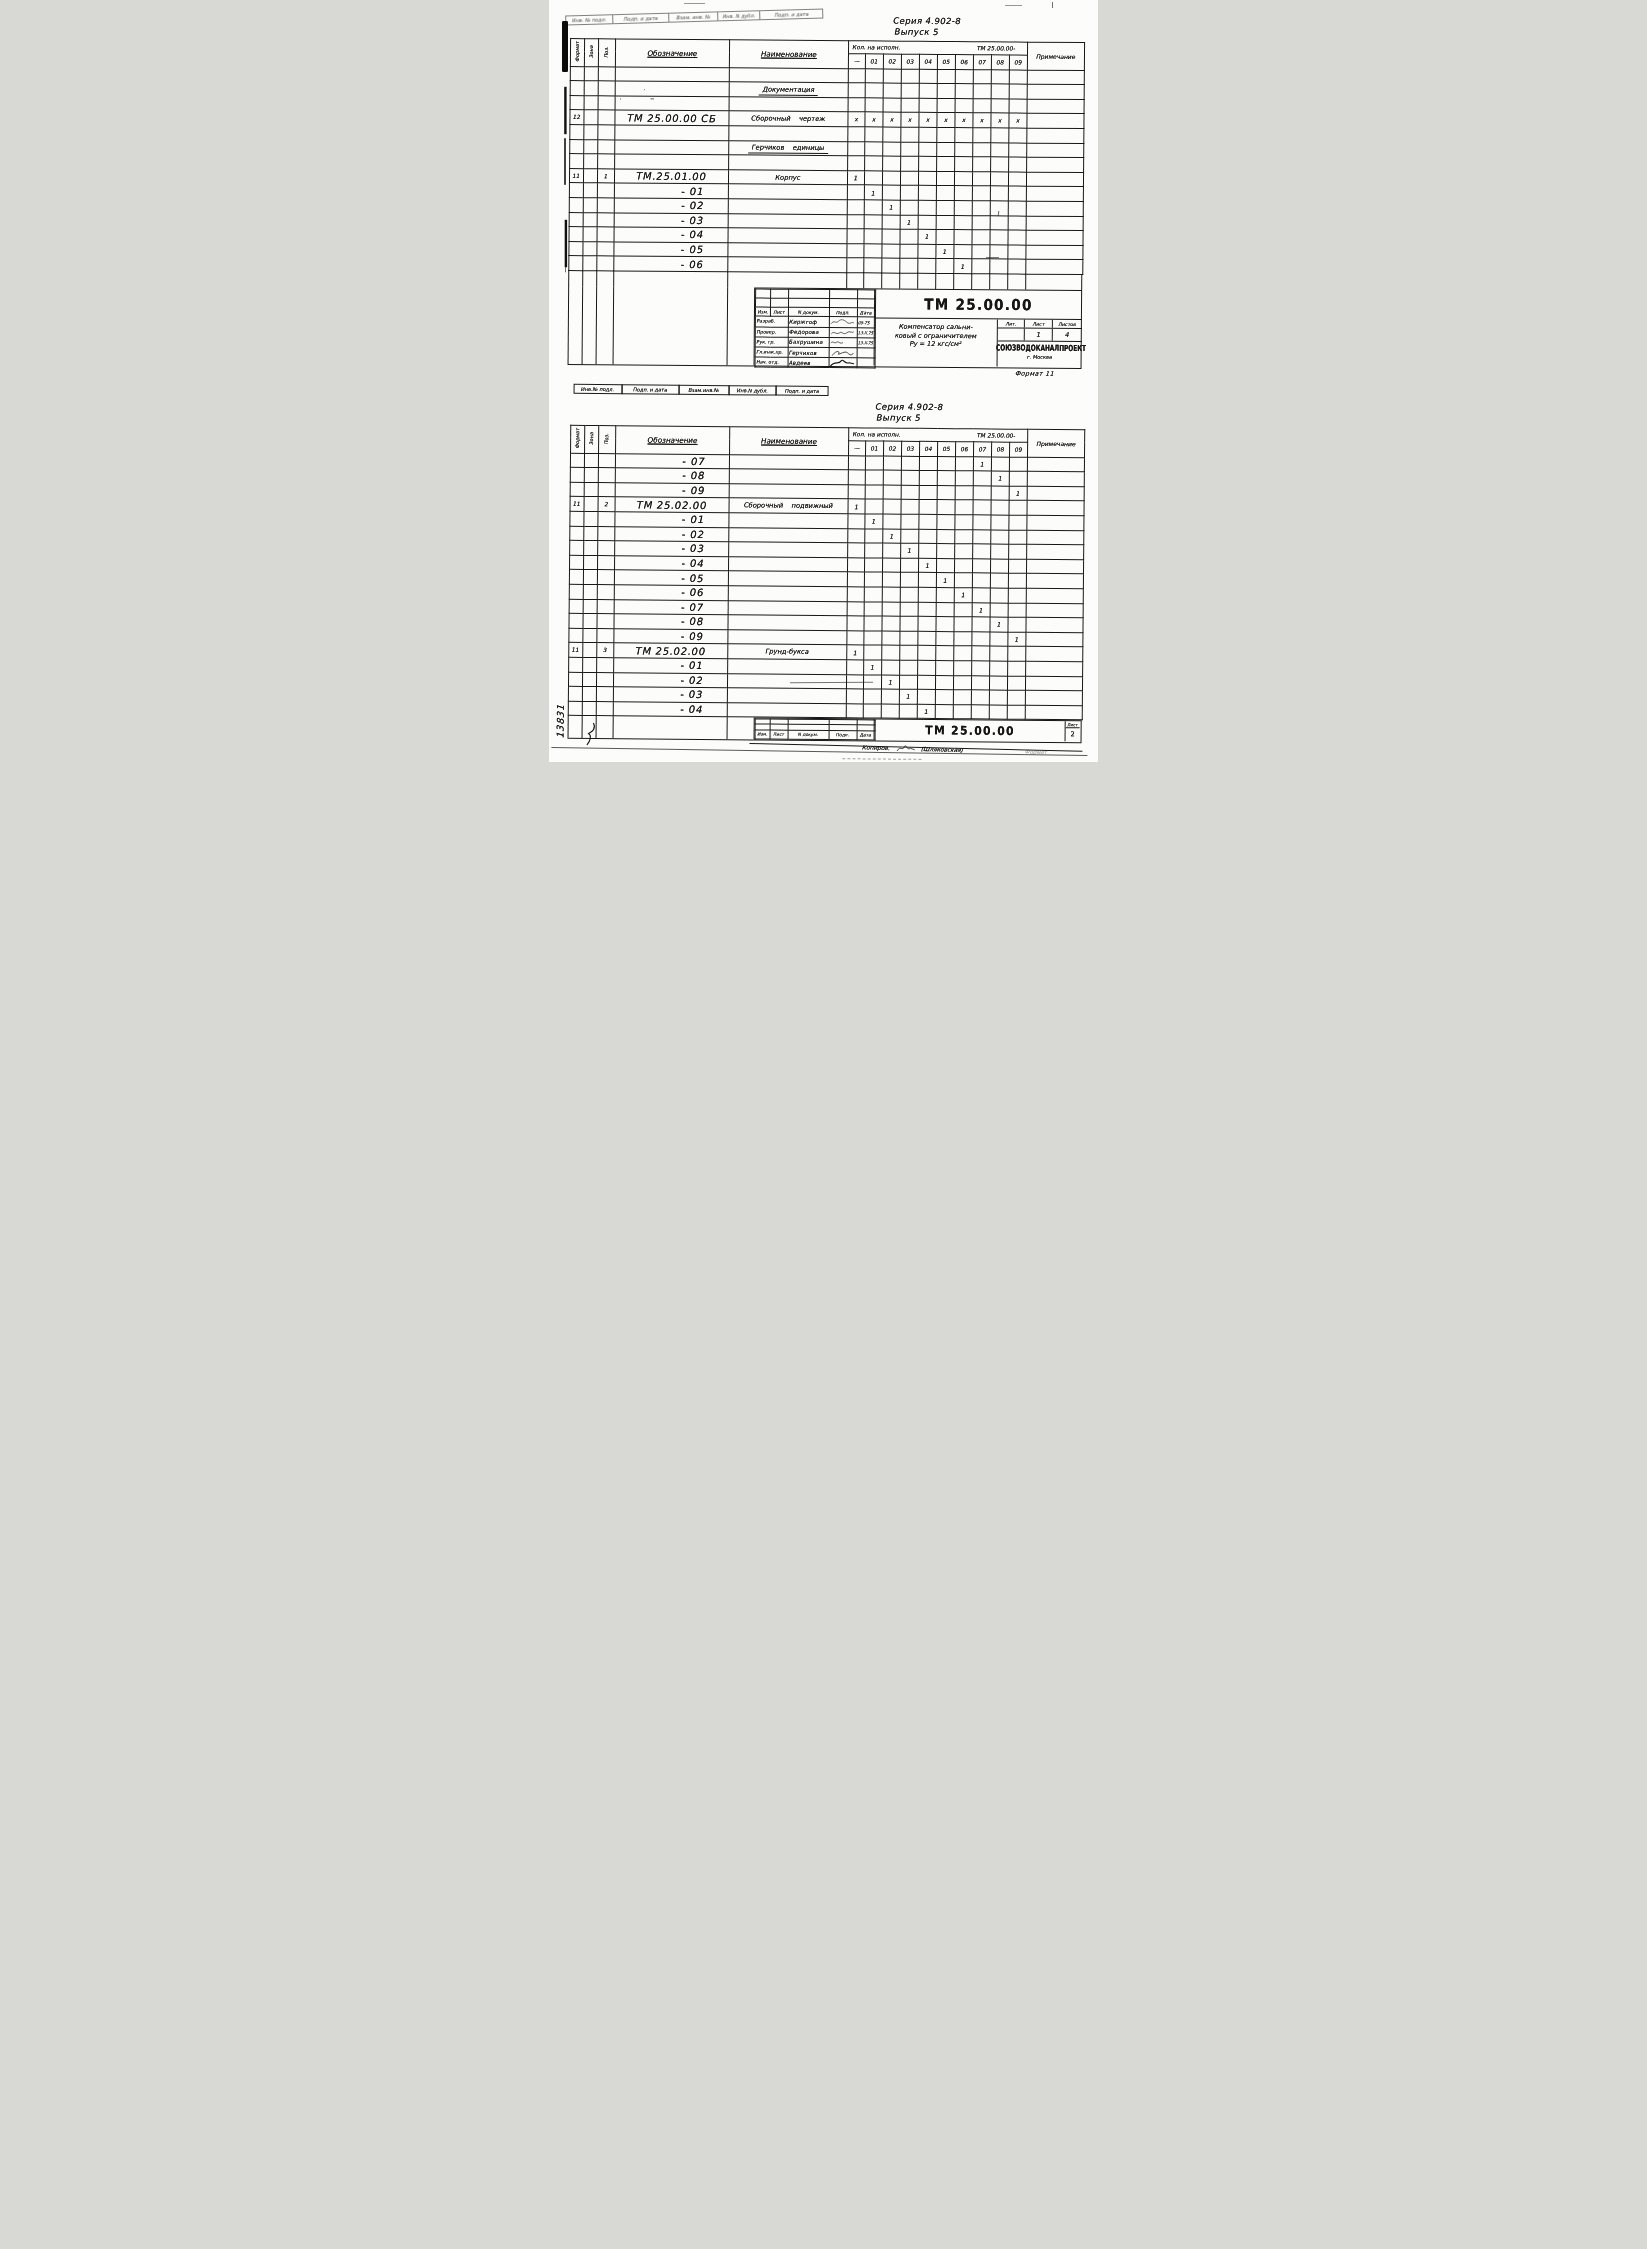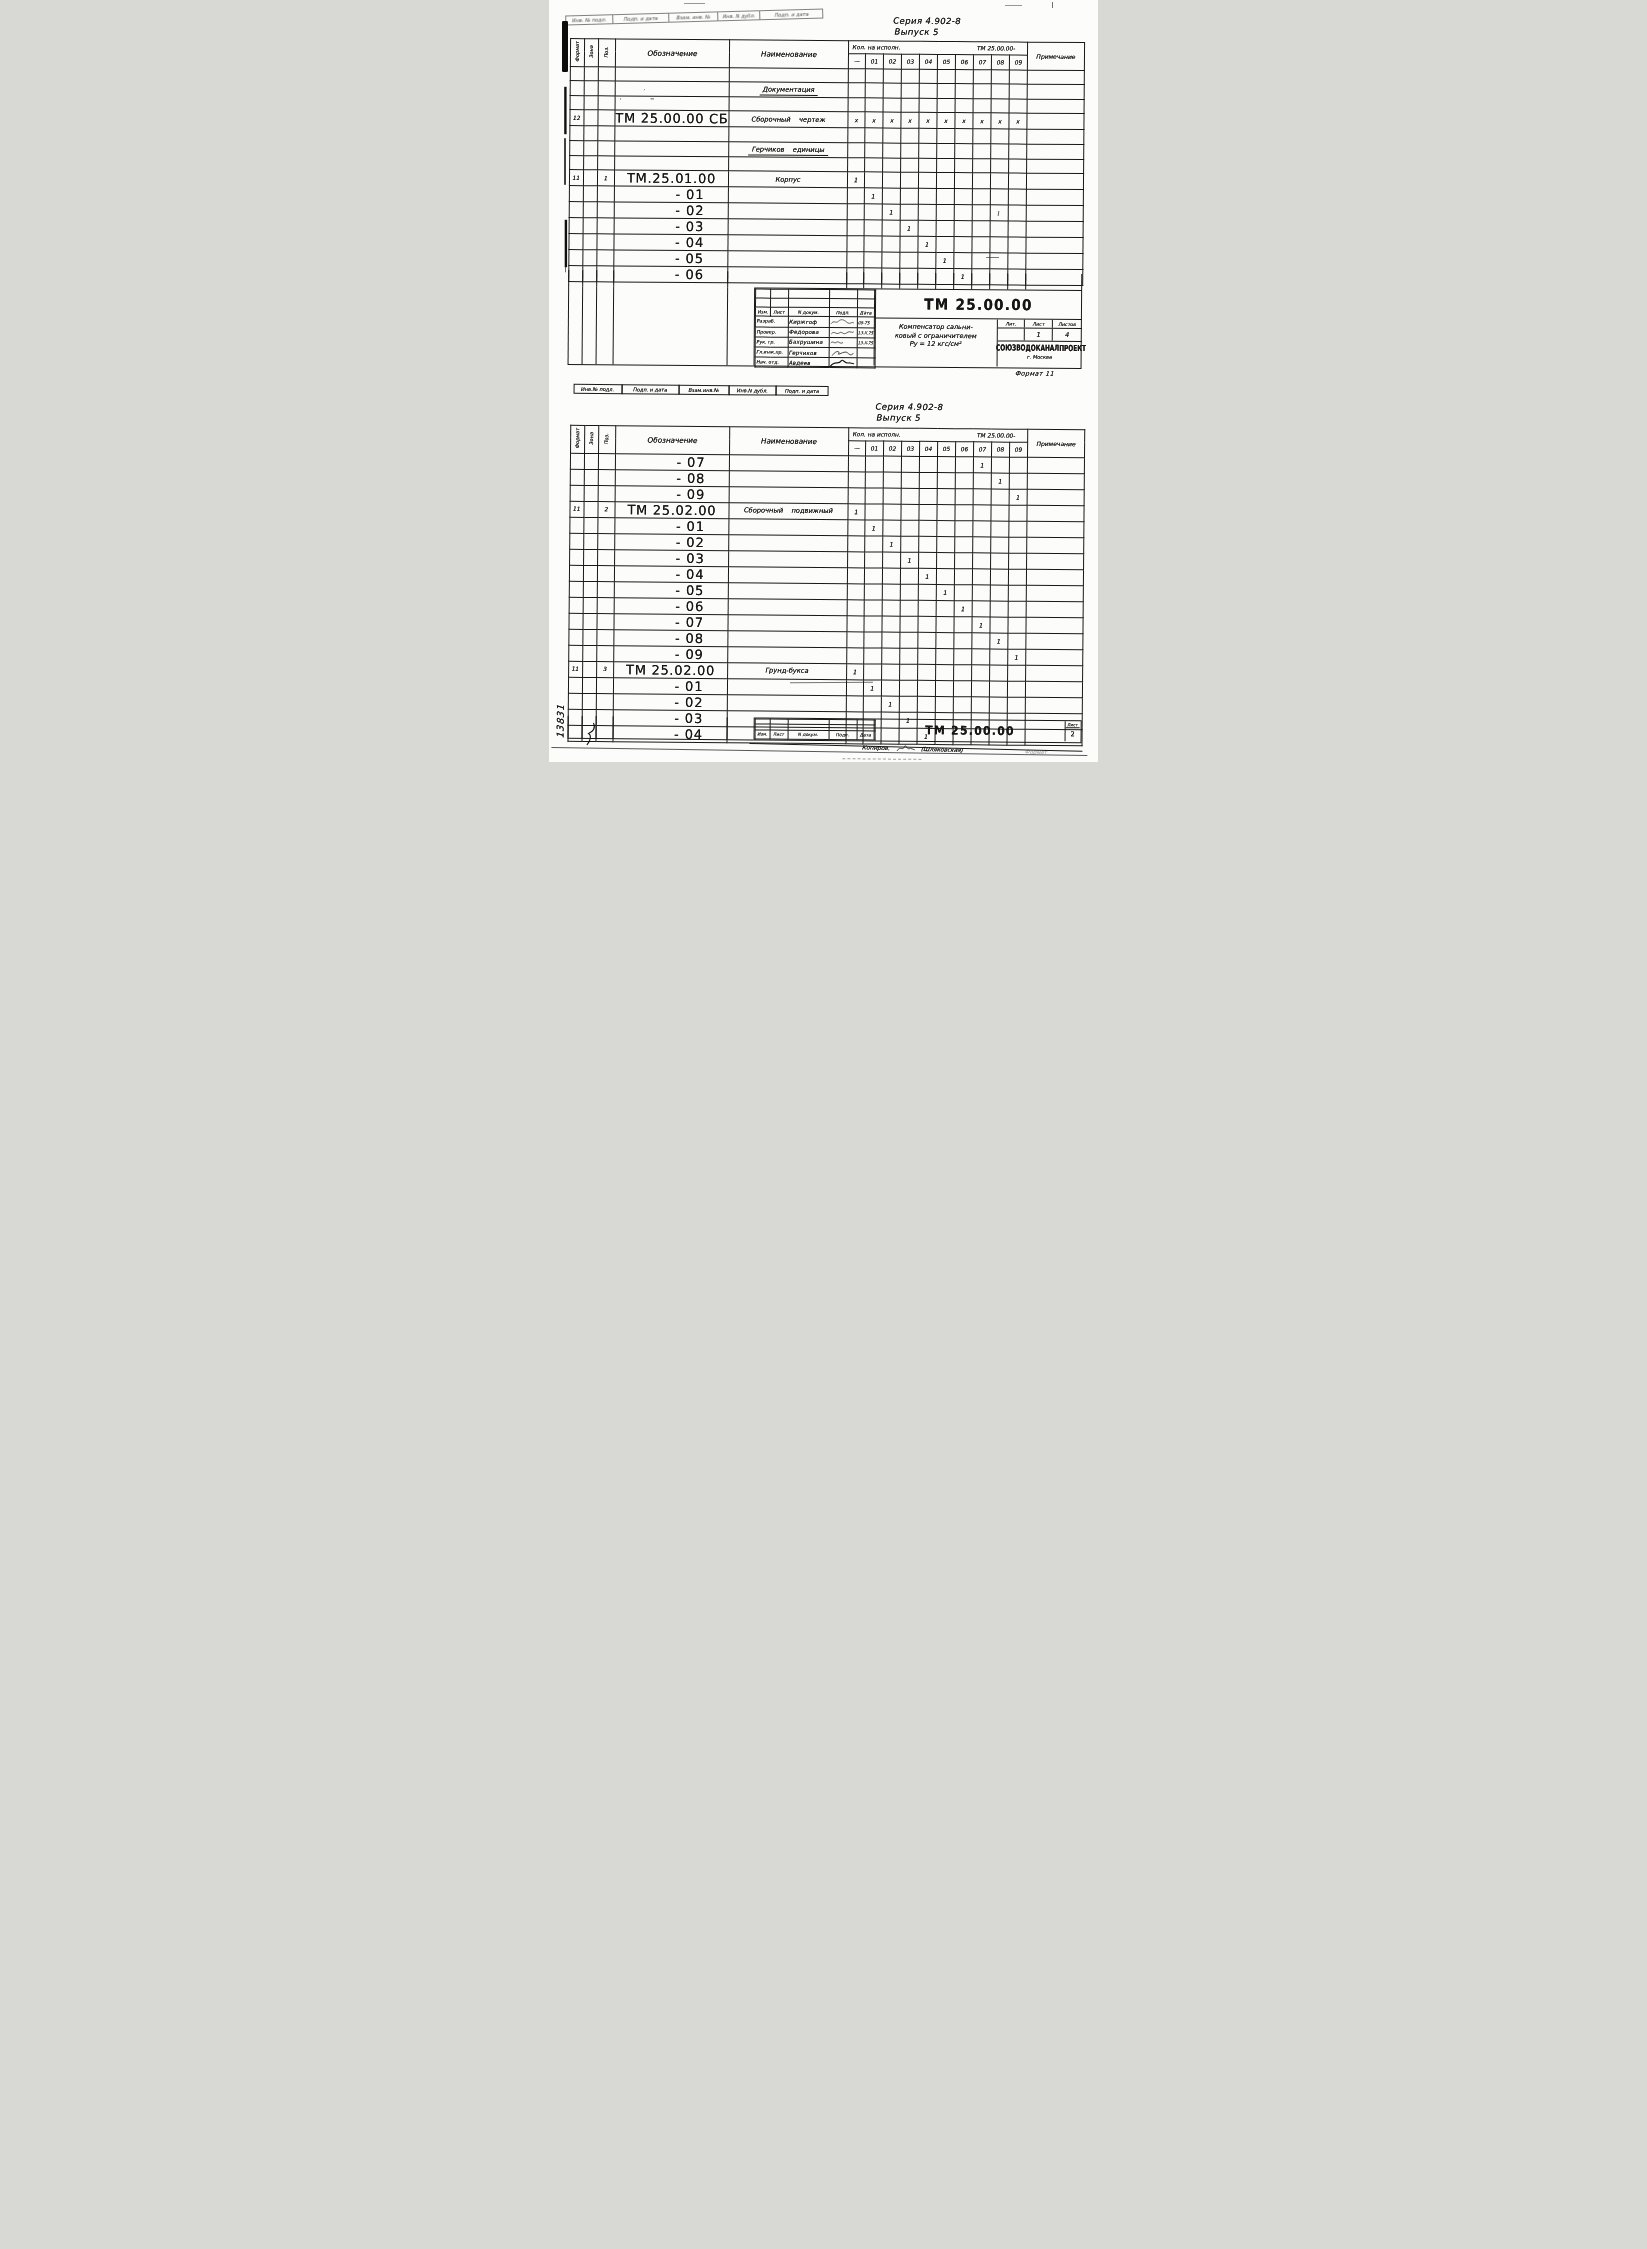--- a/index.html
+++ b/index.html
@@ -29,27 +29,27 @@
   .spec-wrap{position:absolute;left:20px;}
   .t1{top:40px;}
   .t2{top:427px;}
   table.spec{border-collapse:collapse;border:1.3px solid #181818;table-layout:fixed;}
   .spec th,.spec td{border:0.9px solid #181818;padding:0;overflow:hidden;white-space:nowrap;}
   .spec thead tr:first-child{height:12.6px;}
   .spec thead tr.subhead{height:15px;}
   .spec tbody tr{height:14.6px;}
   .spec thead th{font-weight:normal;font-style:italic;}
   th.rot span{writing-mode:vertical-rl;transform:rotate(180deg);font-size:5px;display:inline-block;line-height:1;}
-  th.wide{font-size:7.2px;}
+  th.wide{font-size:7.2px;text-decoration:underline;}
   th.exec{font-size:5.8px;}
   th.exec .ex-wrap{display:flex;justify-content:space-between;padding:0 11.7px 0 3.6px;}
   th.ec{font-size:5.8px;}
   th.note{font-size:6px;}
   td.c-fmt,td.c-pos,td.c-zone{text-align:center;font-size:5.8px;font-style:italic;}
-  td.c-des{text-align:center;font-size:13px;letter-spacing:0.7px;}
+  td.c-des{text-align:center;font-size:10px;font-style:italic;letter-spacing:0.7px;}
   td.c-des.sub{text-align:right;padding-right:23.4px;letter-spacing:0.9px;}
   td.c-name{text-align:center;font-size:6.7px;font-style:italic;word-spacing:6.3px;}
   td.c-name .sec{border-bottom:1.3px solid #161616;padding:0 3.6px 0.9px;}
   td.c-mark{text-align:center;font-size:6.3px;font-style:italic;}
   td.c-mark.mx{font-size:5.8px;}
 
   
   .ext{position:absolute;}
   .vl{position:absolute;top:0;bottom:0;width:0.9px;background:#181818;}
   #ext1a{left:20px;top:272px;width:514px;height:15.7px;}

